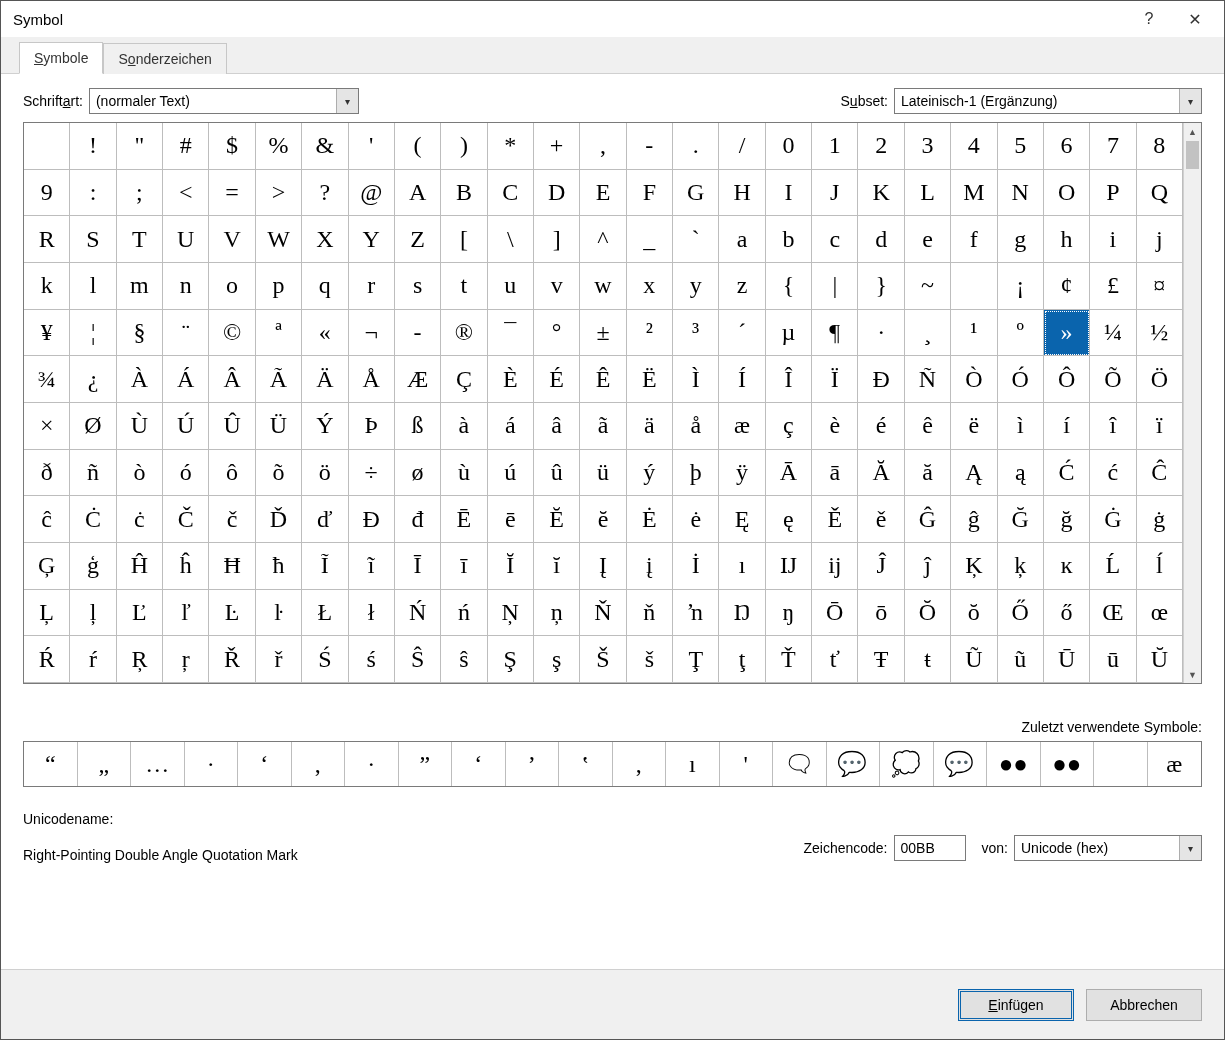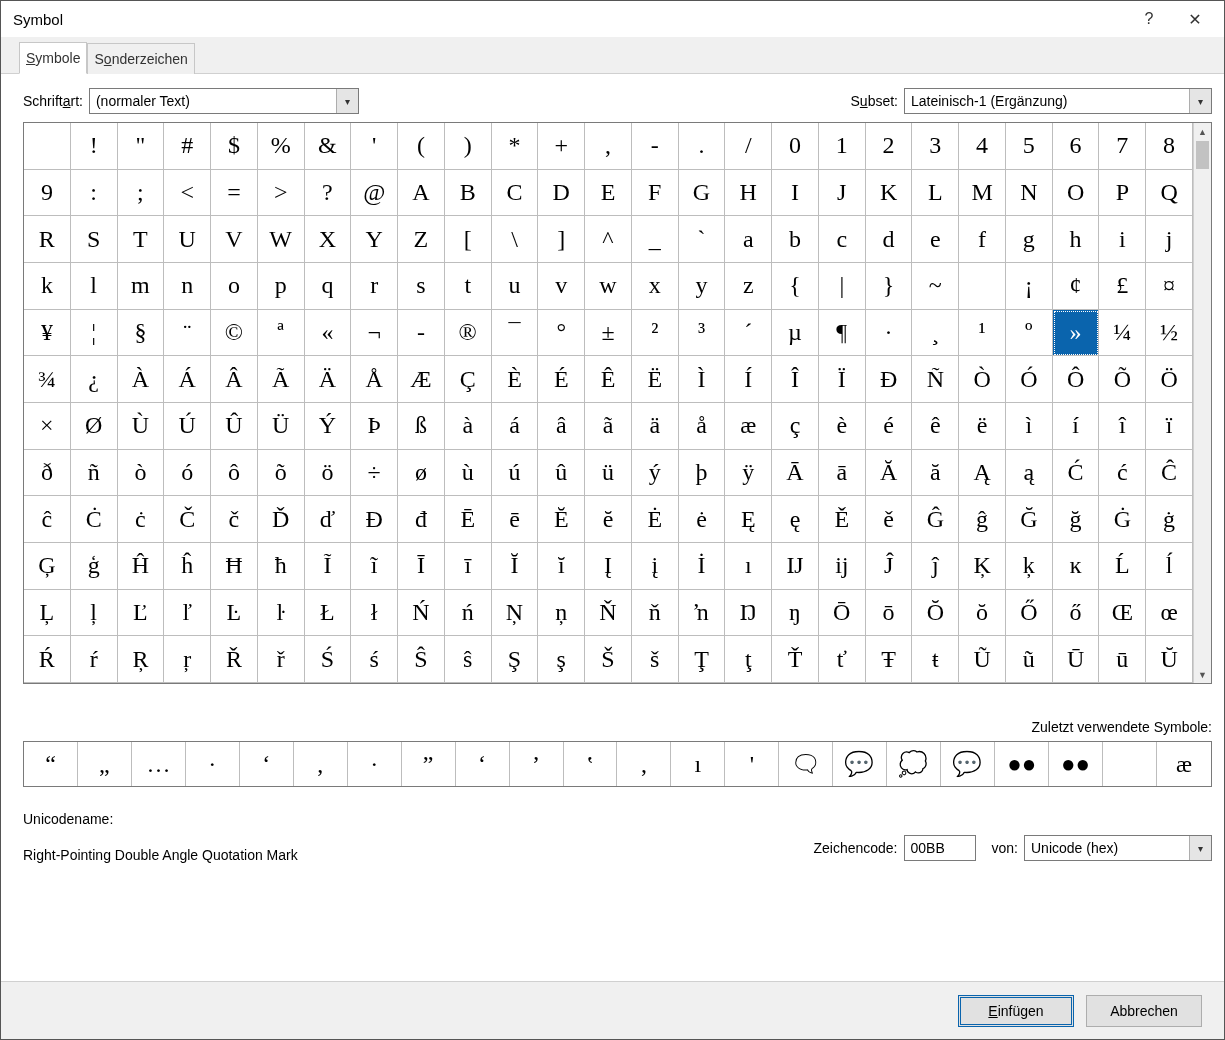--- a/index.html
+++ b/index.html
@@ -30,31 +30,31 @@
   }
   .tabrow {
     display:flex;
     background:#f0f0f0;
     height:37px;
     border-bottom:1px solid #d0d0d0;
     padding-left:18px;
     align-items: flex-end;
   }
   .tab {
-    padding:7px 6px;
+    padding:7px 14px;
     border:1px solid #c7c7c7;
     border-bottom:none;
     background:#f0f0f0;
     margin-right:0;
     margin-bottom:-1px;
     color:#333;
   }
   .tab.active { background:#fff; border-bottom:1px solid #fff; }
   .tab .u { text-decoration: underline; }
-  .body { padding: 14px 12px 16px 22px; background:#fff; }
+  .body { padding: 14px 22px 16px 22px; background:#fff; }
   .row { display:flex; align-items:center; margin-bottom:8px; gap:6px; }
   .row label .u { text-decoration: underline; }
   .combo {
     display:flex; align-items:center; border:1px solid #7a7a7a; height:26px;
     background:#fff;
   }
   .combo input, .combo .val {
     border:none; outline:none; padding:0 6px; font:inherit; flex:1; height:100%; background:transparent;
   }
   .combo .arrow {
@@ -101,21 +101,21 @@
     border:1px solid #7a7a7a; height:26px; padding:0 6px; font:inherit; outline:none;
   }
   .btn {
     background:#e1e1e1; border:1px solid #adadad; height:32px;
     padding:0 12px; font:inherit; cursor:default;
   }
   .btn .u { text-decoration: underline; }
   .btn.highlight { outline:2px solid #7a2430; outline-offset:1px; }
   .btn-row { display:flex; align-items:center; gap:10px; margin-top:18px; }
   .footer {
-    position:absolute; bottom:0; left:0; right:0; height:58px;
+    position:absolute; bottom:0; left:0; right:0; height:70px;
     background:#f0f0f0; border-top:1px solid #d0d0d0;
     display:flex; align-items:center; justify-content:flex-end; gap:12px; padding:16px 22px;
   }
   .footer .btn { width:116px; }
   .footer .btn.primary { border:1px solid #0a64ad; outline:1px solid #0a64ad; outline-offset:-3px; }
 </style>
 </head>
 <body>
 
 <div class="window">

